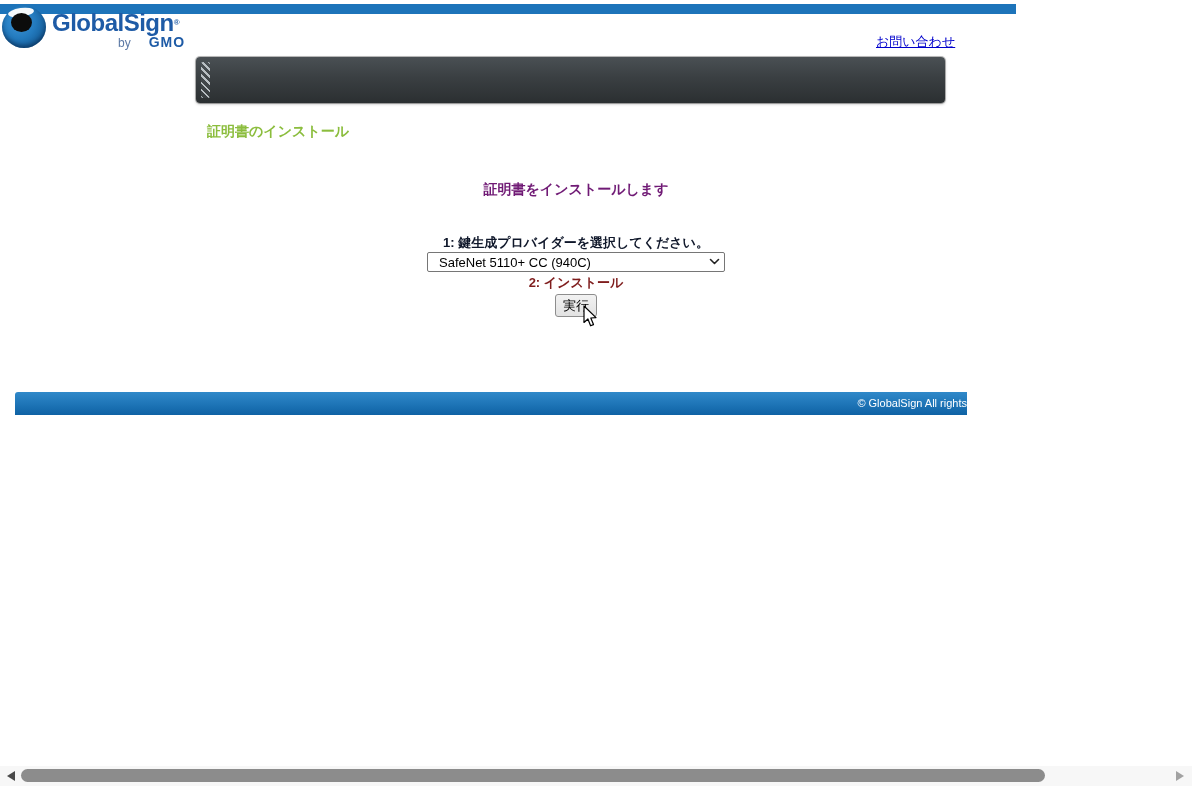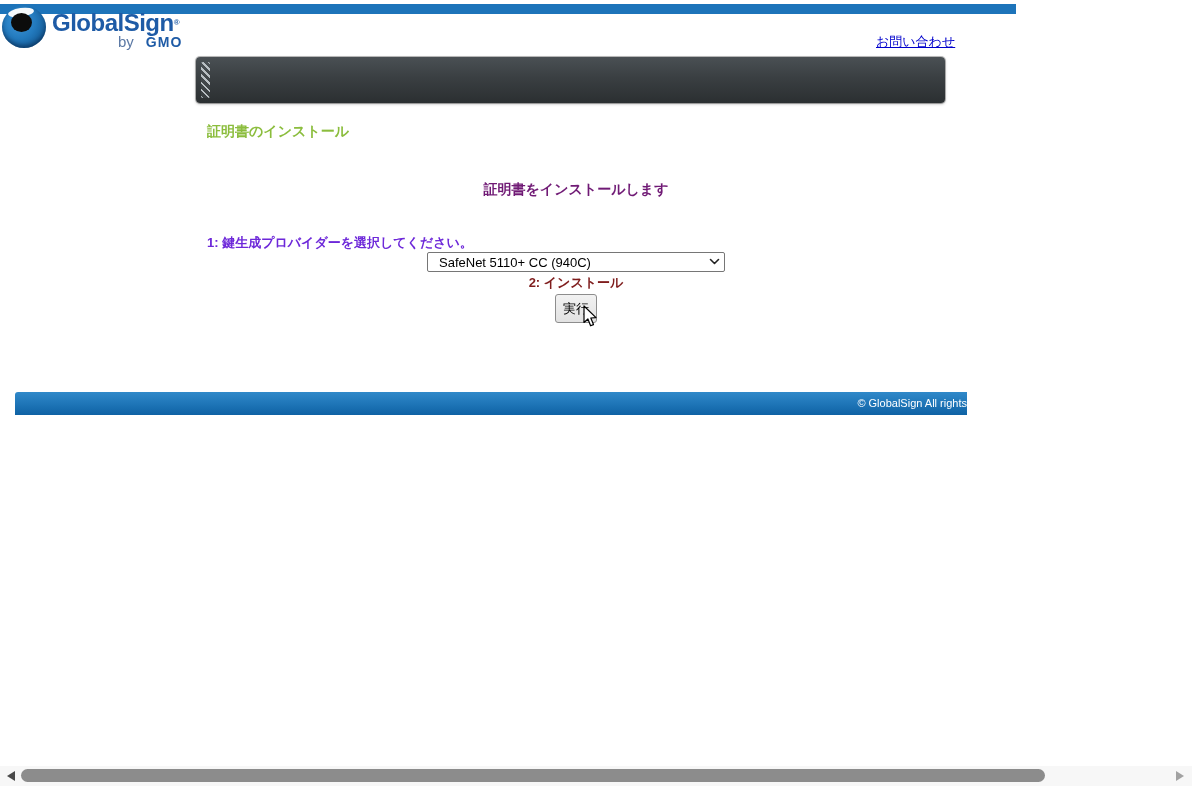--- a/index.html
+++ b/index.html
@@ -15,53 +15,53 @@
   .eye { position:absolute; left:0; top:6px; width:44px; height:42px; border-radius:50%;
          background:radial-gradient(circle at 38% 38%, #3d95d8 0%, #2279bd 45%, #145a94 78%, #0c3a63 100%);
          box-shadow:inset 0 -3px 4px rgba(0,20,50,.45); }
   .eye-pupil { position:absolute; left:9px; top:7px; width:21px; height:19px; border-radius:50%; background:#0c0c0c; }
   .eye-glint { position:absolute; left:6px; top:2px; width:26px; height:9px; border-radius:50%;
                background:rgba(255,255,255,.95); transform:rotate(-8deg); }
   .brand-line { position:absolute; left:50px; top:9px; white-space:nowrap; }
   .brand-name { font-size:24px; font-weight:bold; color:#1e5ba6; letter-spacing:-0.5px; }
   .brand-mark { font-size:8px; font-weight:bold; color:#1e5ba6; vertical-align:6px; }
   .brand-sub { position:absolute; left:72px; top:33px; white-space:nowrap; }
-  .brand-by { font-size:15px; color:#5c79a5; margin-right:12px;padding-left:44px; }
+  .brand-by { font-size:12px; color:#5c79a5; margin-right:18px;padding-left:44px; }
   .brand-company { font-size:14px; font-weight:bold; color:#1e5ba6; letter-spacing:1px; }
 
   
   .contact-link { position:absolute; left:876px; top:33px; font-size:13px; color:#0000cc;
                   text-decoration:underline; cursor:pointer; }
 
   
   .title-bar { position:absolute; left:196px; top:57px; width:749px; height:46px; border-radius:4px;
                background:linear-gradient(180deg,#4a5054 0%,#3a3f42 45%,#2b2f31 100%);
                box-shadow:0 1px 3px rgba(0,0,0,.3), 0 0 0 1px rgba(0,0,0,.25); }
   .title-stripes { position:absolute; left:5px; top:5px; bottom:5px; width:9px; border-radius:2px;
                background:repeating-linear-gradient(45deg, #b8bec2 0 2px, rgba(90,96,100,.25) 2px 5px); }
   .title-text { position:absolute; left:24px; top:50%; transform:translateY(-50%);
                font-size:18px; font-weight:bold; color:#fff; text-shadow:0 1px 2px rgba(0,0,0,.6);
                letter-spacing:1px; white-space:nowrap; }
 
   
   .section-heading { position:absolute; left:207px; top:123px; font-size:14px; font-weight:bold; color:#8bbd3d; }
   .intro-message { position:absolute; left:207px; top:181px; width:738px; text-align:center;
                    font-size:14px; font-weight:bold; color:#701a75; }
-  .step1-label { position:absolute; left:207px; top:234px; width:738px; 
-                 font-size:13px; font-weight:bold; color:#6d28d9; }
+  .step1-label { position:absolute; left:207px; top:234px; width:738px; text-align:center;
+                 font-size:13px; font-weight:bold; color:#0f172a; }
   .select-row { position:absolute; left:207px; top:252px; width:738px; text-align:center; }
   .select-wrap { position:relative; display:inline-block; width:298px; height:20px; }
   select.provider { width:298px; height:20px; font-size:13px; font-family:inherit; color:#000;
                     border:1px solid #767676; border-radius:2px; background:#fff;
                     padding:0 20px 0 11px; appearance:none; -webkit-appearance:none; -moz-appearance:none; }
   .chev { position:absolute; right:5px; top:4px; pointer-events:none; line-height:0; }
   .step2-label { position:absolute; left:207px; top:274px; width:738px; text-align:center;
                  font-size:13px; font-weight:bold; color:#7f1d1d; }
   .button-row { position:absolute; left:207px; top:294px; width:738px; text-align:center; }
-  button.execute { min-width:42px; height:29px; font-size:13px; font-family:inherit; color:#000;
+  button.execute { min-width:42px; height:23px; font-size:13px; font-family:inherit; color:#000;
                    background:linear-gradient(180deg,#f2f2f2,#e2e2e2); border:1px solid #8d8d8d;
                    border-radius:3px; padding:0 4px; cursor:pointer; }
 
   
   .cursor { position:absolute; left:582px; top:305px; line-height:0; pointer-events:none; }
 
   
   .footer-bar { position:absolute; left:15px; top:392px; width:952px; height:23px;
                 border-radius:3px 0 0 0;
                 background:linear-gradient(180deg,#3089c9 0%,#1d74b6 55%,#0f62a4 100%);

